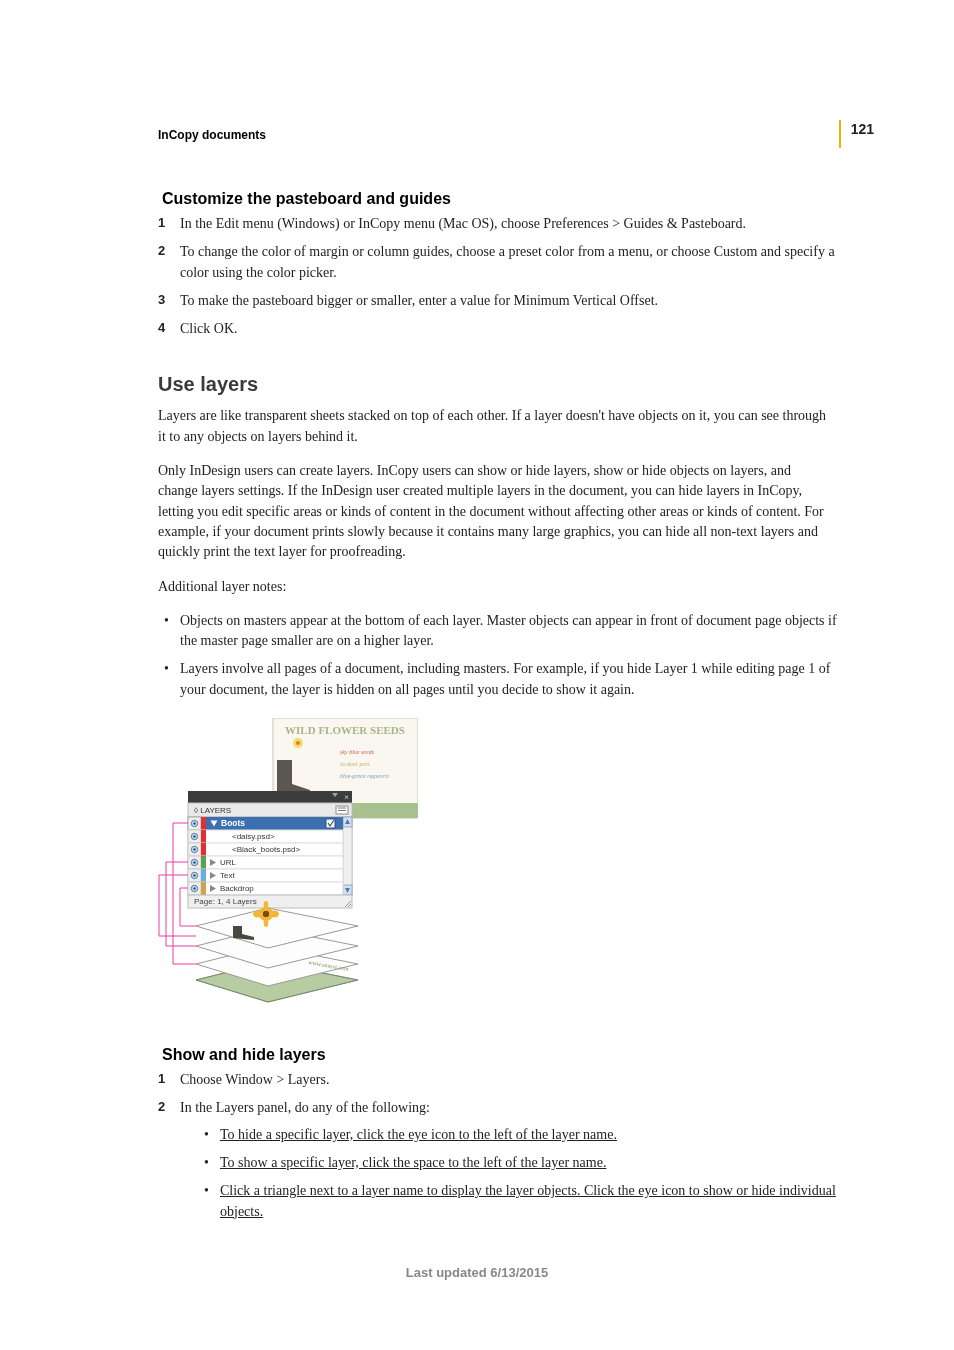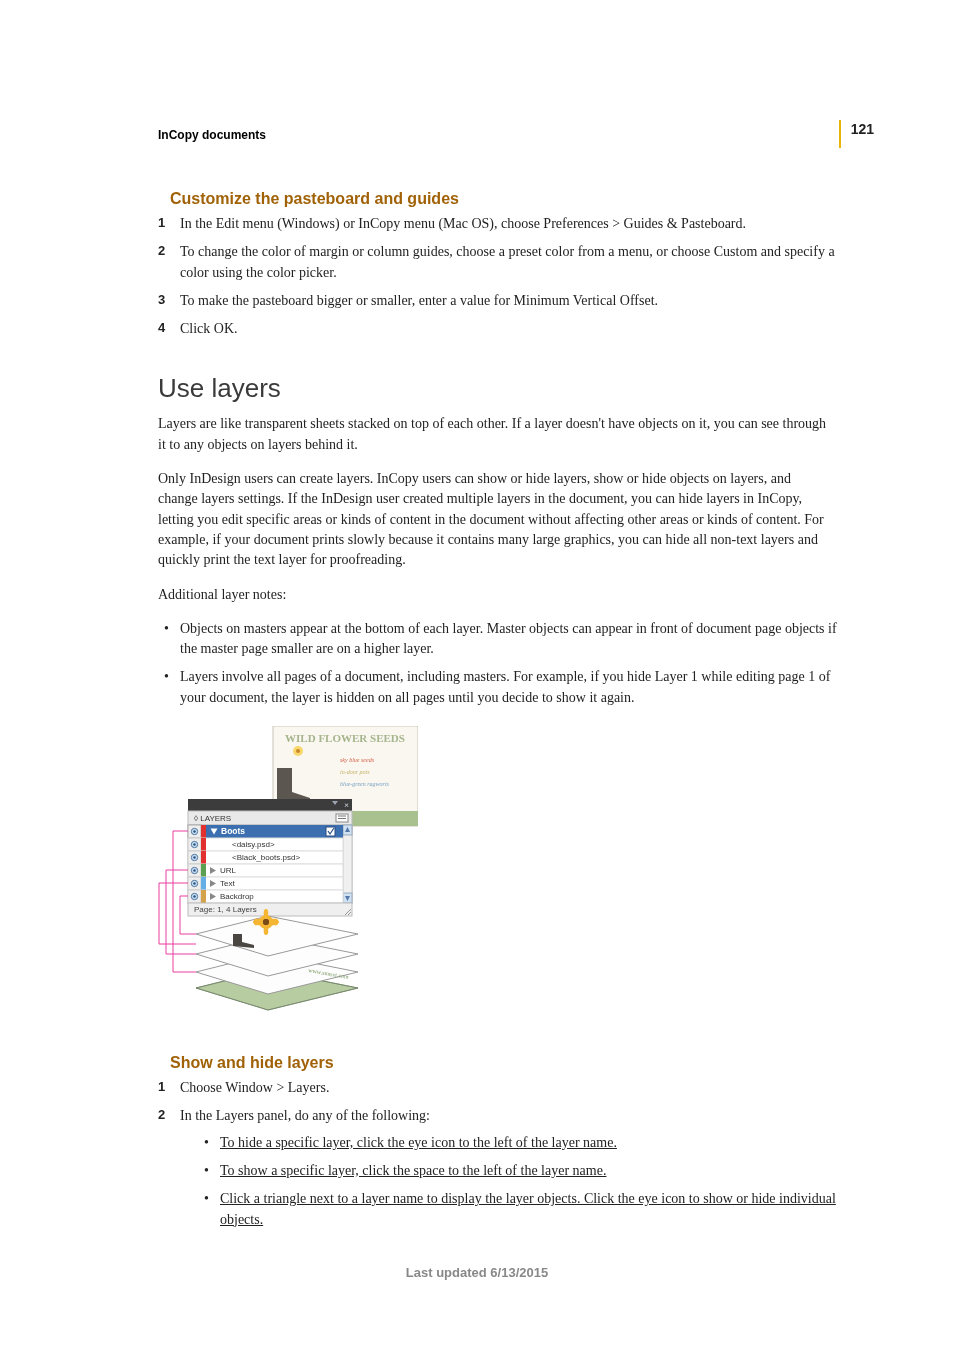--- a/index.html
+++ b/index.html
@@ -33,27 +33,27 @@
     font-family: "Myriad Pro", Arial, sans-serif;
     font-weight: 700;
     font-size: 12px;
     margin-bottom: 48px;
     color: #000;
   }
   h2.section {
     font-family: "Myriad Pro", Arial, sans-serif;
     font-weight: 700;
     font-size: 16px;
-    margin: 0 0 6px 12px;
-    color: #a16207;
+    margin: 0 0 6px 4px;
+    color: #000000;
   }
   h1.big {
     font-family: "Myriad Pro", Arial, sans-serif;
-    font-weight: 400;
-    font-size: 26px;
+    font-weight: 700;
+    font-size: 20px;
     margin: 34px 0 10px 0;
     color: #3a3a3a;
   }
   ol.steps {
     list-style: none;
     margin: 0 0 8px 0;
     padding: 0;
   }
   ol.steps > li {
     position: relative;

